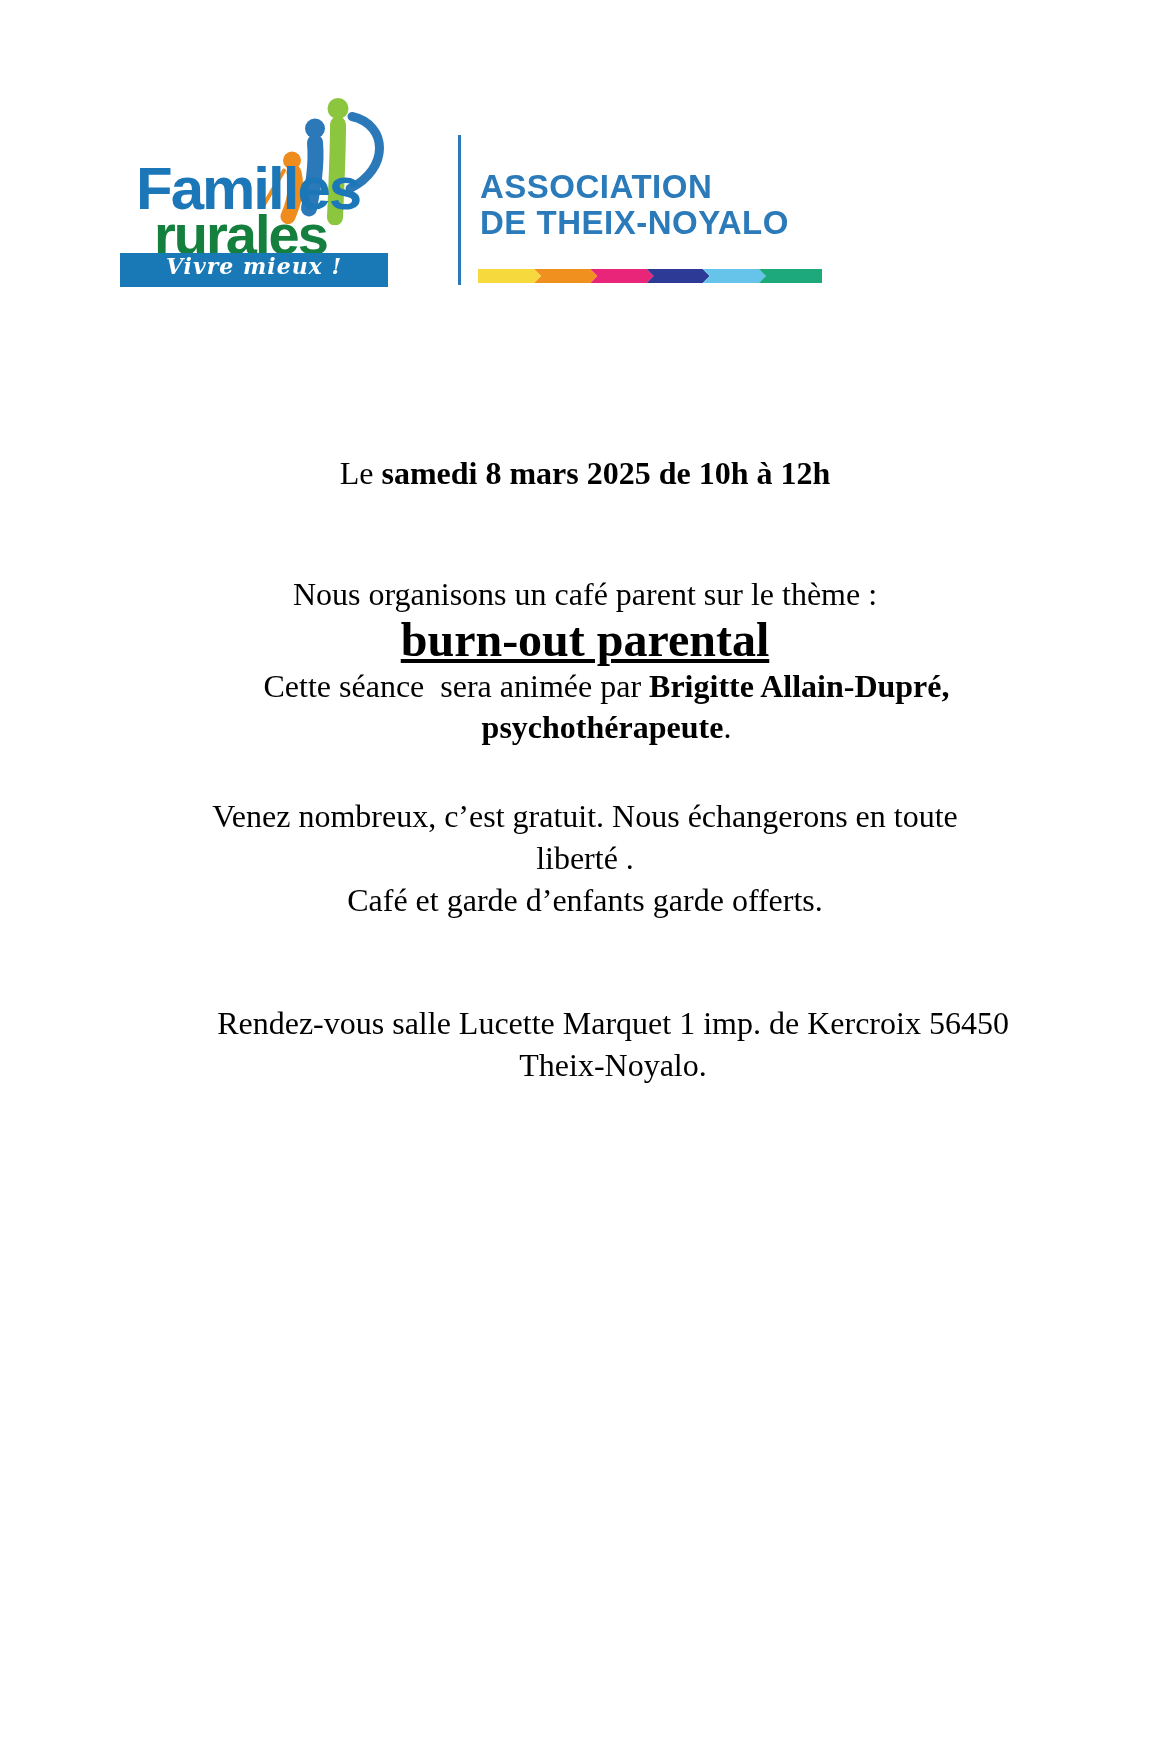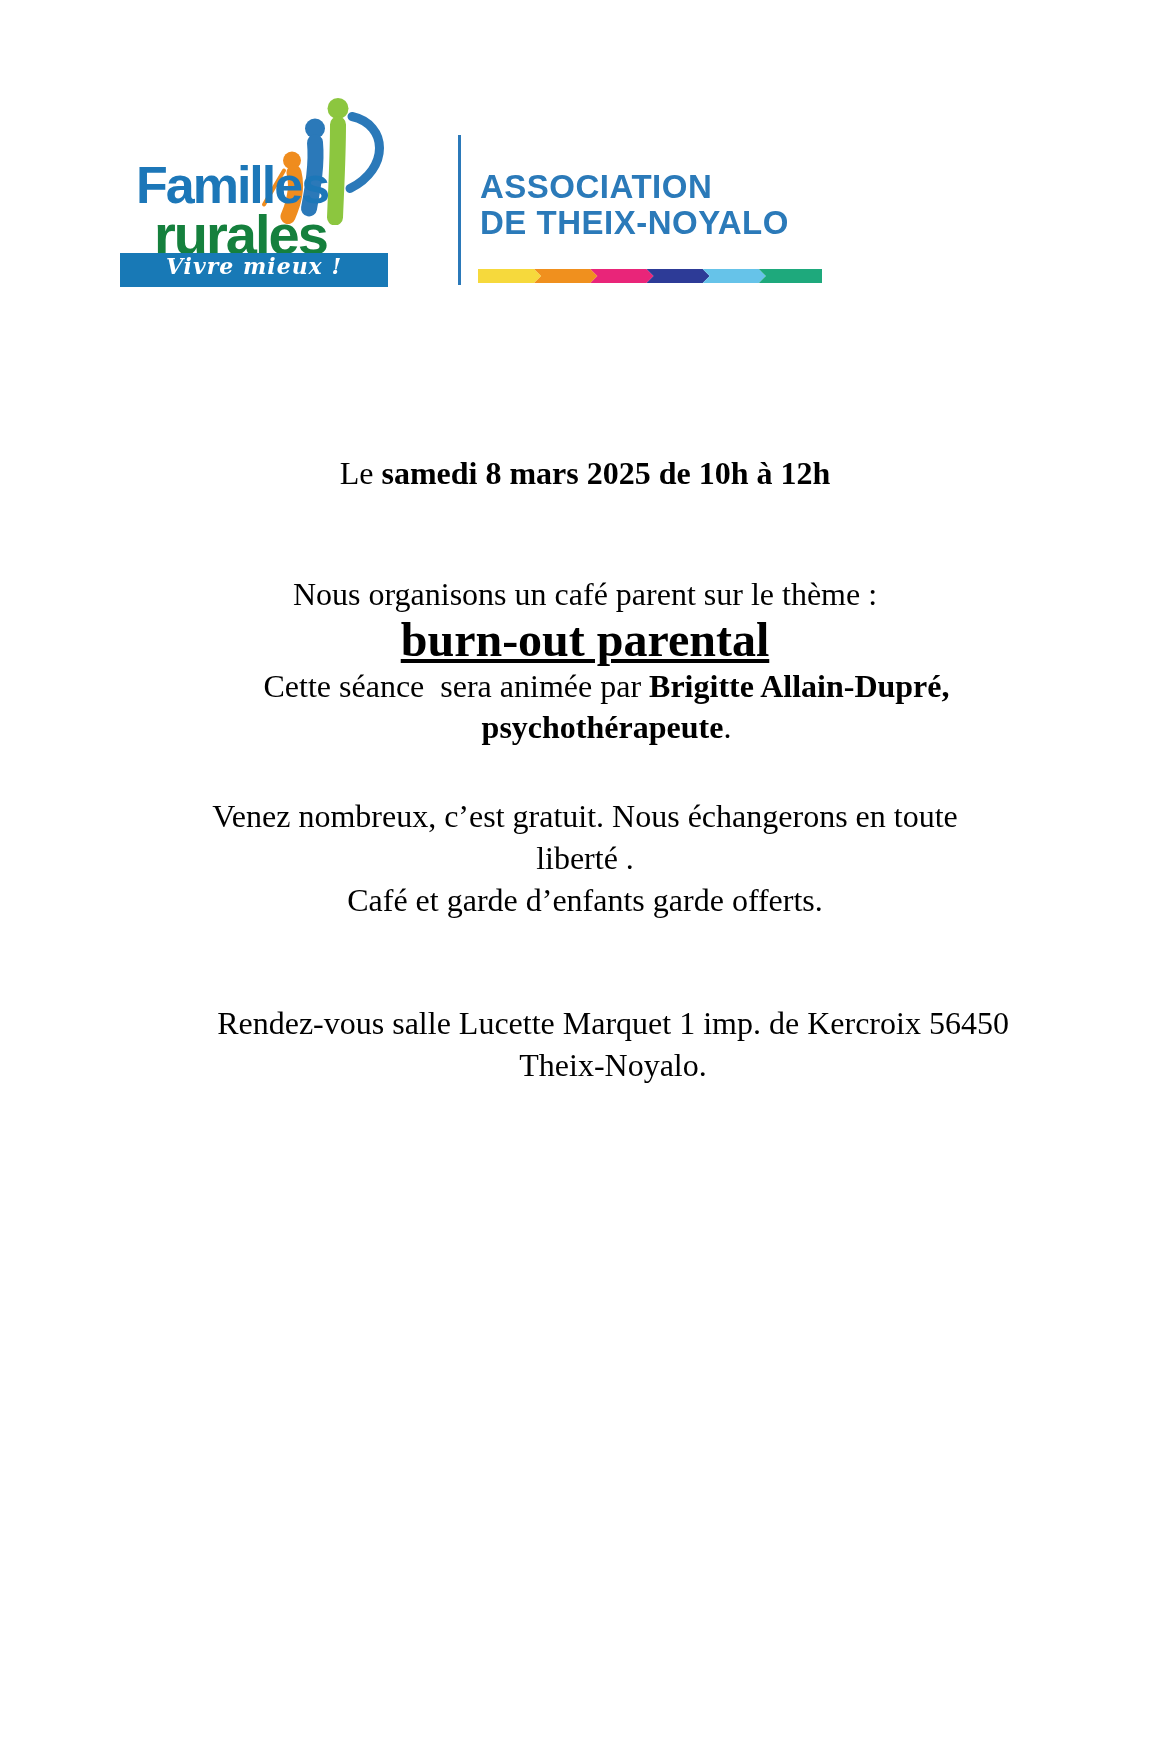--- a/index.html
+++ b/index.html
@@ -3,21 +3,21 @@
 <meta charset="utf-8">
 <style>
   html,body{margin:0;padding:0;background:#ffffff;}
   .page{position:relative;width:1170px;height:1741px;background:#ffffff;overflow:hidden;
         font-family:"Liberation Serif",serif;color:#000;}
 
   
   .logo-block{position:absolute;left:120px;top:95px;width:720px;height:200px;}
   .figures{position:absolute;left:130px;top:-10px;width:190px;height:140px;}
   .brand1{position:absolute;left:16px;top:64px;
-          font-family:"Liberation Sans",sans-serif;font-weight:bold;font-size:52px;
+          font-family:"Liberation Sans",sans-serif;font-weight:bold;font-size:60px;
           color:#1c77b8;letter-spacing:-2px;line-height:1;}
   .brand2{position:absolute;left:34px;top:112px;
           font-family:"Liberation Sans",sans-serif;font-weight:bold;font-size:56px;
           color:#15803d;letter-spacing:-2px;line-height:1;}
   .tagline{position:absolute;left:0;top:158px;width:268px;height:34px;background:#1879b6;
            display:flex;align-items:flex-start;justify-content:center;}
   .tagline span{font-family:"DejaVu Serif",serif;font-style:italic;font-weight:bold;
                 font-size:22px;color:#ffffff;letter-spacing:1px;}
   .divider{position:absolute;left:338px;top:40px;width:3px;height:150px;background:#2b79b9;}
   .assoc{position:absolute;left:360px;top:74px;

